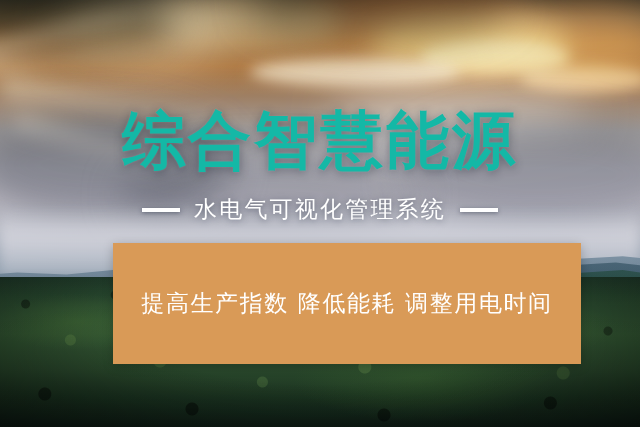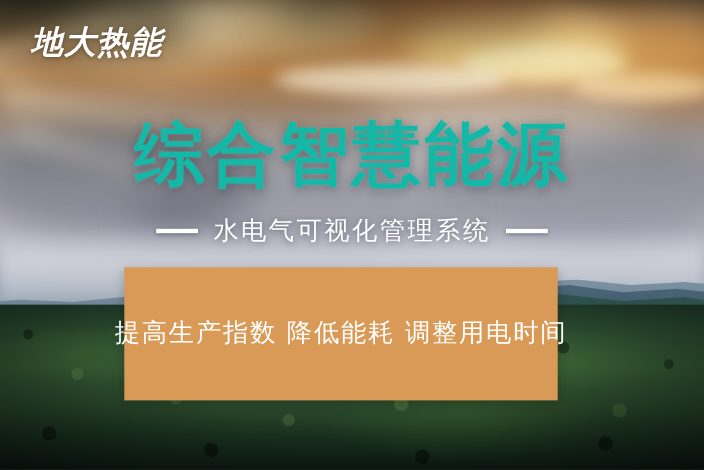--- a/index.html
+++ b/index.html
@@ -221,21 +221,21 @@
     letter-spacing: 2.2px;
     white-space: nowrap;
     text-shadow: 0 1px 6px rgba(40,50,70,.55);
   }
 
   
   .callout {
     position: absolute;
     left: 113px;
     top: 243px;
-    width: 394px;
+    width: 468px;
     height: 121px;
     background: #d99a57;
     display: flex;
     flex-direction: column;
     align-items: center;
     justify-content: center;
     gap: 0;
     box-shadow: 0 2px 10px rgba(0,0,0,.22);
   }
   .callout-line {
@@ -282,21 +282,20 @@
     <div class="ridge r1"></div>
     <div class="ridge r2"></div>
     <div class="ridge r3"></div>
 
     <div class="forest"></div>
     <div class="forest-vig"></div>
     <div class="scrim"></div>
   </div>
 
   <div class="logo">
-    <div class="logo-cn">地大热能</div>
   </div>
 
   <div class="title">综合智慧能源</div>
 
   <div class="subtitle-row">
     <span class="dash"></span>
     <span class="subtitle">水电气可视化管理系统</span>
     <span class="dash"></span>
   </div>
 

